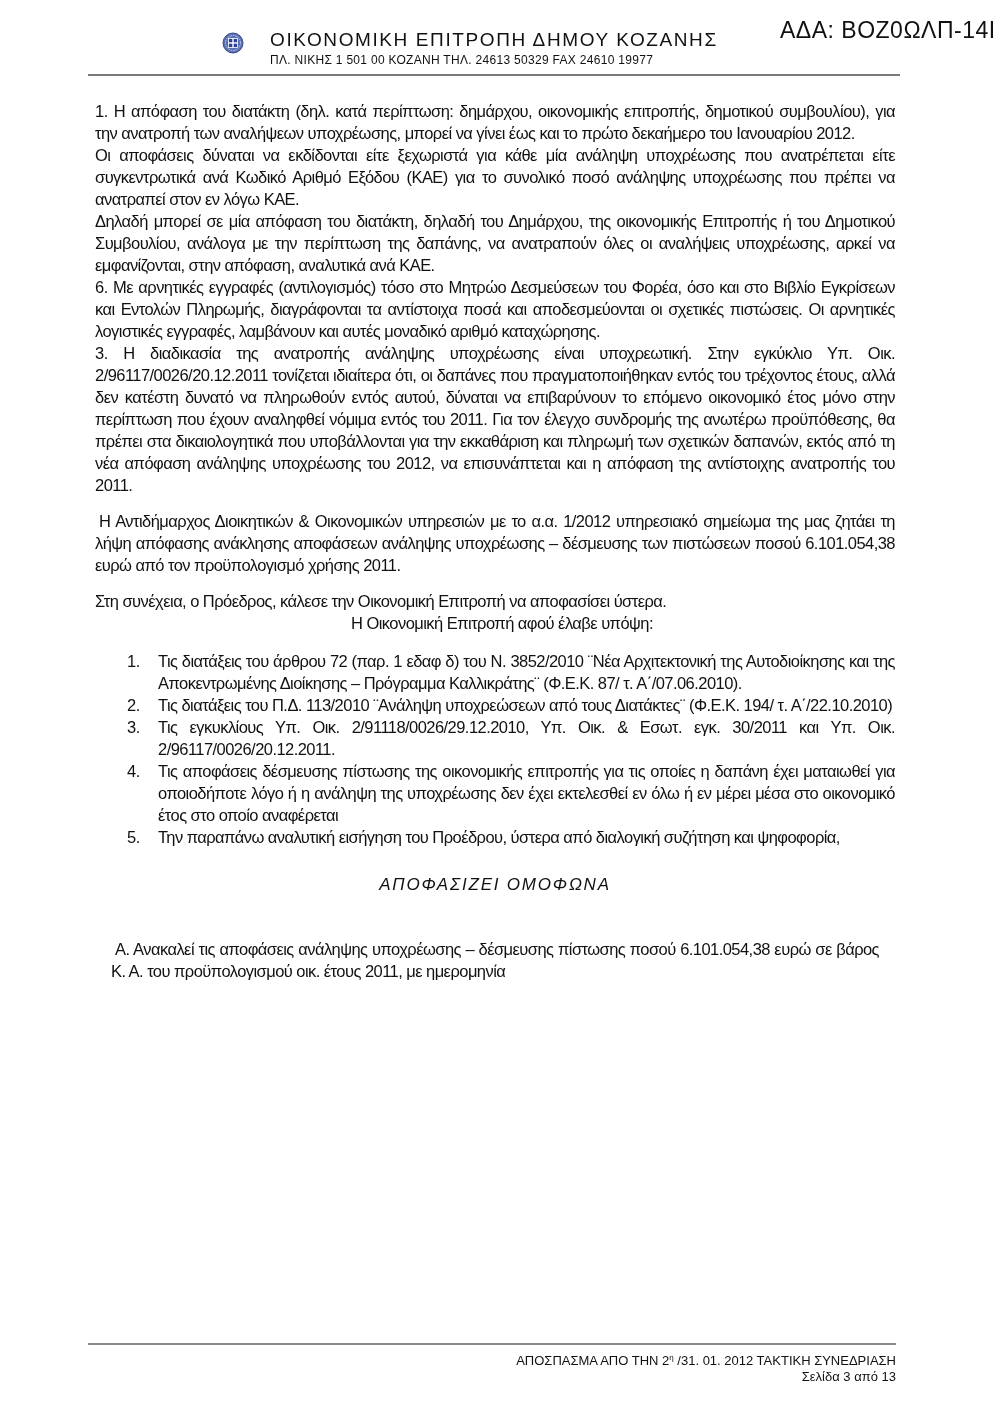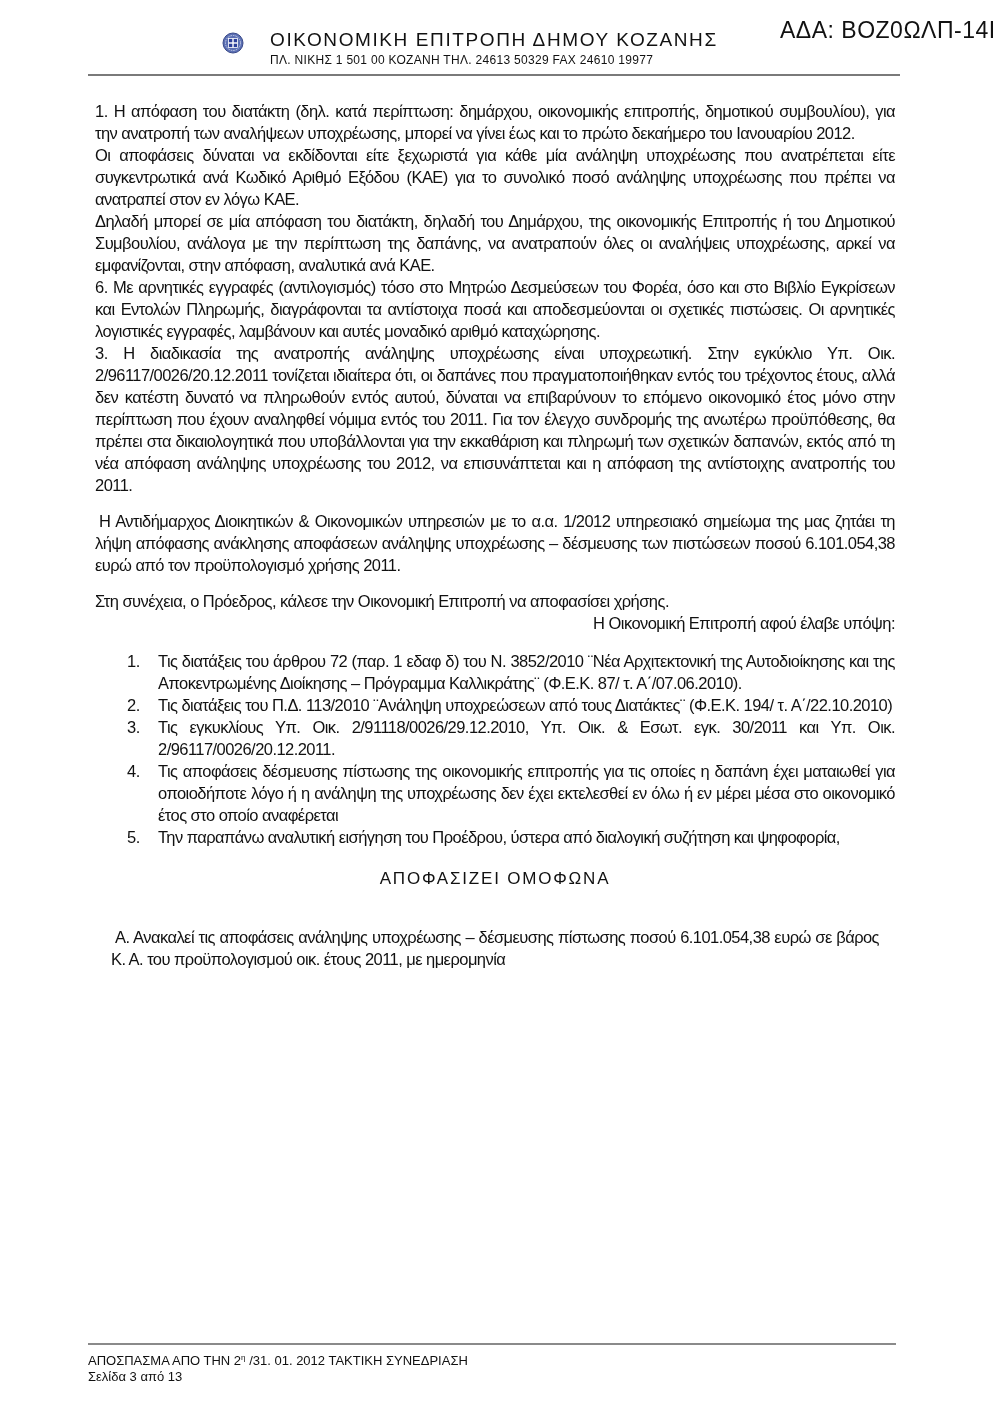--- a/index.html
+++ b/index.html
@@ -3,31 +3,31 @@
 <meta charset="utf-8">
 <style>
   html, body { margin: 0; padding: 0; background: #ffffff; }
   body { width: 1000px; height: 1415px; position: relative; overflow: hidden; color: #111; font-family: "Liberation Sans", "DejaVu Sans", sans-serif; }
   #header-title { position: absolute; left: 270px; top: 29px; font-size: 19px; letter-spacing: 1.6px; white-space: nowrap; }
   #header-address { position: absolute; left: 270px; top: 53px; font-size: 12px; letter-spacing: 0.3px; white-space: nowrap; }
   #ada { position: absolute; left: 748px; top: 17px; font-size: 23px; letter-spacing: 0.5px; white-space: nowrap; margin-left: 32px; }
   #logo { position: absolute; left: 222px; top: 32px; width: 22px; height: 22px; }
   #header-rule { position: absolute; left: 88px; top: 74px; width: 812px; height: 2px; background: #7a7a7a; }
   #footer-rule { position: absolute; left: 88px; top: 1343px; width: 808px; height: 2px; background: #8a8a8a; }
-  #footer { position: absolute; left: 88px; top: 1350px; width: 808px; text-align: left; font-size: 13px; line-height: 16px; }
+  #footer { position: absolute; left: 88px; top: 1350px; width: 808px; text-align: right; font-size: 13px; line-height: 16px; }
   #footer sup { font-size: 8px; }
 
   #content { position: absolute; left: 95px; top: 100px; width: 800px; font-size: 16.5px; line-height: 22px; letter-spacing: -0.55px; word-spacing: 0px; }
   .p { text-align: justify; margin: 0; }
   .gap-m { height: 14px; }
   .gap-l { height: 16px; }
   ol.consider { margin: 0; padding: 0 0 0 63px; list-style: none; }
   ol.consider li { position: relative; text-align: justify; }
   ol.consider li .num { position: absolute; left: -31px; }
-  .decide-title { text-align: center; letter-spacing: 1.8px; font-size: 17px; margin: 4px; }
+  .decide-title { text-align: center; letter-spacing: 1.8px; font-size: 17px; margin: 10px; font-style: italic; }
   .decision { text-align: justify; margin: 16px; }
 </style>
 </head>
 <body>
 
 <div id="logo">
   <svg width="22" height="22" viewBox="0 0 22 22">
     <circle cx="11" cy="11" r="10" fill="#5b6fb3" stroke="#3a4a8a" stroke-width="1"></circle>
     <circle cx="11" cy="11" r="7.5" fill="none" stroke="#c8d0ea" stroke-width="1" stroke-dasharray="1.5 1"></circle>
     <rect x="6.5" y="6.5" width="9" height="9" fill="#2c3f9a" stroke="#ffffff" stroke-width="0.8"></rect>
@@ -45,22 +45,22 @@
   <p class="p">1. Η απόφαση του διατάκτη (δηλ. κατά περίπτωση: δημάρχου, οικονομικής επιτροπής, δημοτικού συμβουλίου), για την ανατροπή των αναλήψεων υποχρέωσης, μπορεί να γίνει έως και το πρώτο δεκαήμερο του Ιανουαρίου 2012.</p>
   <p class="p">Οι αποφάσεις δύναται να εκδίδονται είτε ξεχωριστά για κάθε μία ανάληψη υποχρέωσης που ανατρέπεται είτε συγκεντρωτικά ανά Κωδικό Αριθμό Εξόδου (ΚΑΕ) για το συνολικό ποσό ανάληψης υποχρέωσης που πρέπει να ανατραπεί στον εν λόγω ΚΑΕ.</p>
   <p class="p">Δηλαδή μπορεί σε μία απόφαση του διατάκτη, δηλαδή του Δημάρχου, της οικονομικής Επιτροπής ή του Δημοτικού Συμβουλίου, ανάλογα με την περίπτωση της δαπάνης, να ανατραπούν όλες οι αναλήψεις υποχρέωσης, αρκεί να εμφανίζονται, στην απόφαση, αναλυτικά ανά ΚΑΕ.</p>
   <p class="p">6. Με αρνητικές εγγραφές (αντιλογισμός) τόσο στο Μητρώο Δεσμεύσεων του Φορέα, όσο και στο Βιβλίο Εγκρίσεων και Εντολών Πληρωμής, διαγράφονται τα αντίστοιχα ποσά και αποδεσμεύονται οι σχετικές πιστώσεις. Οι αρνητικές λογιστικές εγγραφές, λαμβάνουν και αυτές μοναδικό αριθμό καταχώρησης.</p>
   <p class="p">3. Η διαδικασία της ανατροπής ανάληψης υποχρέωσης είναι υποχρεωτική. Στην εγκύκλιο Υπ. Οικ. 2/96117/0026/20.12.2011 τονίζεται ιδιαίτερα ότι, οι δαπάνες που πραγματοποιήθηκαν εντός του τρέχοντος έτους, αλλά δεν κατέστη δυνατό να πληρωθούν εντός αυτού, δύναται να επιβαρύνουν το επόμενο οικονομικό έτος μόνο στην περίπτωση που έχουν αναληφθεί νόμιμα εντός του 2011. Για τον έλεγχο συνδρομής της ανωτέρω προϋπόθεσης, θα πρέπει στα δικαιολογητικά που υποβάλλονται για την εκκαθάριση και πληρωμή των σχετικών δαπανών, εκτός από τη νέα απόφαση ανάληψης υποχρέωσης του 2012, να επισυνάπτεται και η απόφαση της αντίστοιχης ανατροπής του 2011.</p>
 
   <div class="gap-m"></div>
   <p class="p indent-first" style="text-indent:4px">Η Αντιδήμαρχος Διοικητικών &amp; Οικονομικών υπηρεσιών με το α.α. 1/2012 υπηρεσιακό σημείωμα της μας ζητάει τη λήψη απόφασης ανάκλησης αποφάσεων ανάληψης υποχρέωσης – δέσμευσης των πιστώσεων ποσού 6.101.054,38 ευρώ από τον προϋπολογισμό χρήσης 2011.</p>
 
   <div class="gap-m"></div>
-  <p class="p" style="padding-left:0;text-align:left">Στη συνέχεια, ο Πρόεδρος, κάλεσε την Οικονομική Επιτροπή να αποφασίσει χρήσης.</p>
-  <p class="p" style="padding-left:14px;text-align:right">Η Οικονομική Επιτροπή αφού έλαβε υπόψη:</p>
+  <p class="p" style="padding-left:0;text-align:left">Στη συνέχεια, ο Πρόεδρος, κάλεσε την Οικονομική Επιτροπή να αποφασίσει ύστερα.</p>
+  <p class="p" style="padding-left:14px;text-align:center">Η Οικονομική Επιτροπή αφού έλαβε υπόψη:</p>
 
   <div class="gap-l"></div>
   <ol class="consider">
     <li><span class="num">1.</span><span>Τις διατάξεις του άρθρου 72 (παρ. 1 εδαφ δ) του Ν. 3852/2010 ¨Νέα Αρχιτεκτονική της Αυτοδιοίκησης και της Αποκεντρωμένης Διοίκησης – Πρόγραμμα Καλλικράτης¨ (Φ.Ε.Κ. 87/ τ. Α΄/07.06.2010).</span></li>
     <li><span class="num">2.</span><span>Τις διατάξεις του Π.Δ. 113/2010 ¨Ανάληψη υποχρεώσεων από τους Διατάκτες¨ (Φ.Ε.Κ. 194/ τ. Α΄/22.10.2010)</span></li>
     <li><span class="num">3.</span><span>Τις εγκυκλίους Υπ. Οικ. 2/91118/0026/29.12.2010, Υπ. Οικ. &amp; Εσωτ. εγκ. 30/2011 και Υπ. Οικ. 2/96117/0026/20.12.2011.</span></li>
     <li><span class="num">4.</span><span>Τις αποφάσεις δέσμευσης πίστωσης της οικονομικής επιτροπής για τις οποίες η δαπάνη έχει ματαιωθεί για οποιοδήποτε λόγο ή η ανάληψη της υποχρέωσης δεν έχει εκτελεσθεί εν όλω ή εν μέρει μέσα στο οικονομικό έτος στο οποίο αναφέρεται</span></li>
     <li><span class="num">5.</span><span>Την παραπάνω αναλυτική εισήγηση του Προέδρου, ύστερα από διαλογική συζήτηση και ψηφοφορία,</span></li>
   </ol>
 

